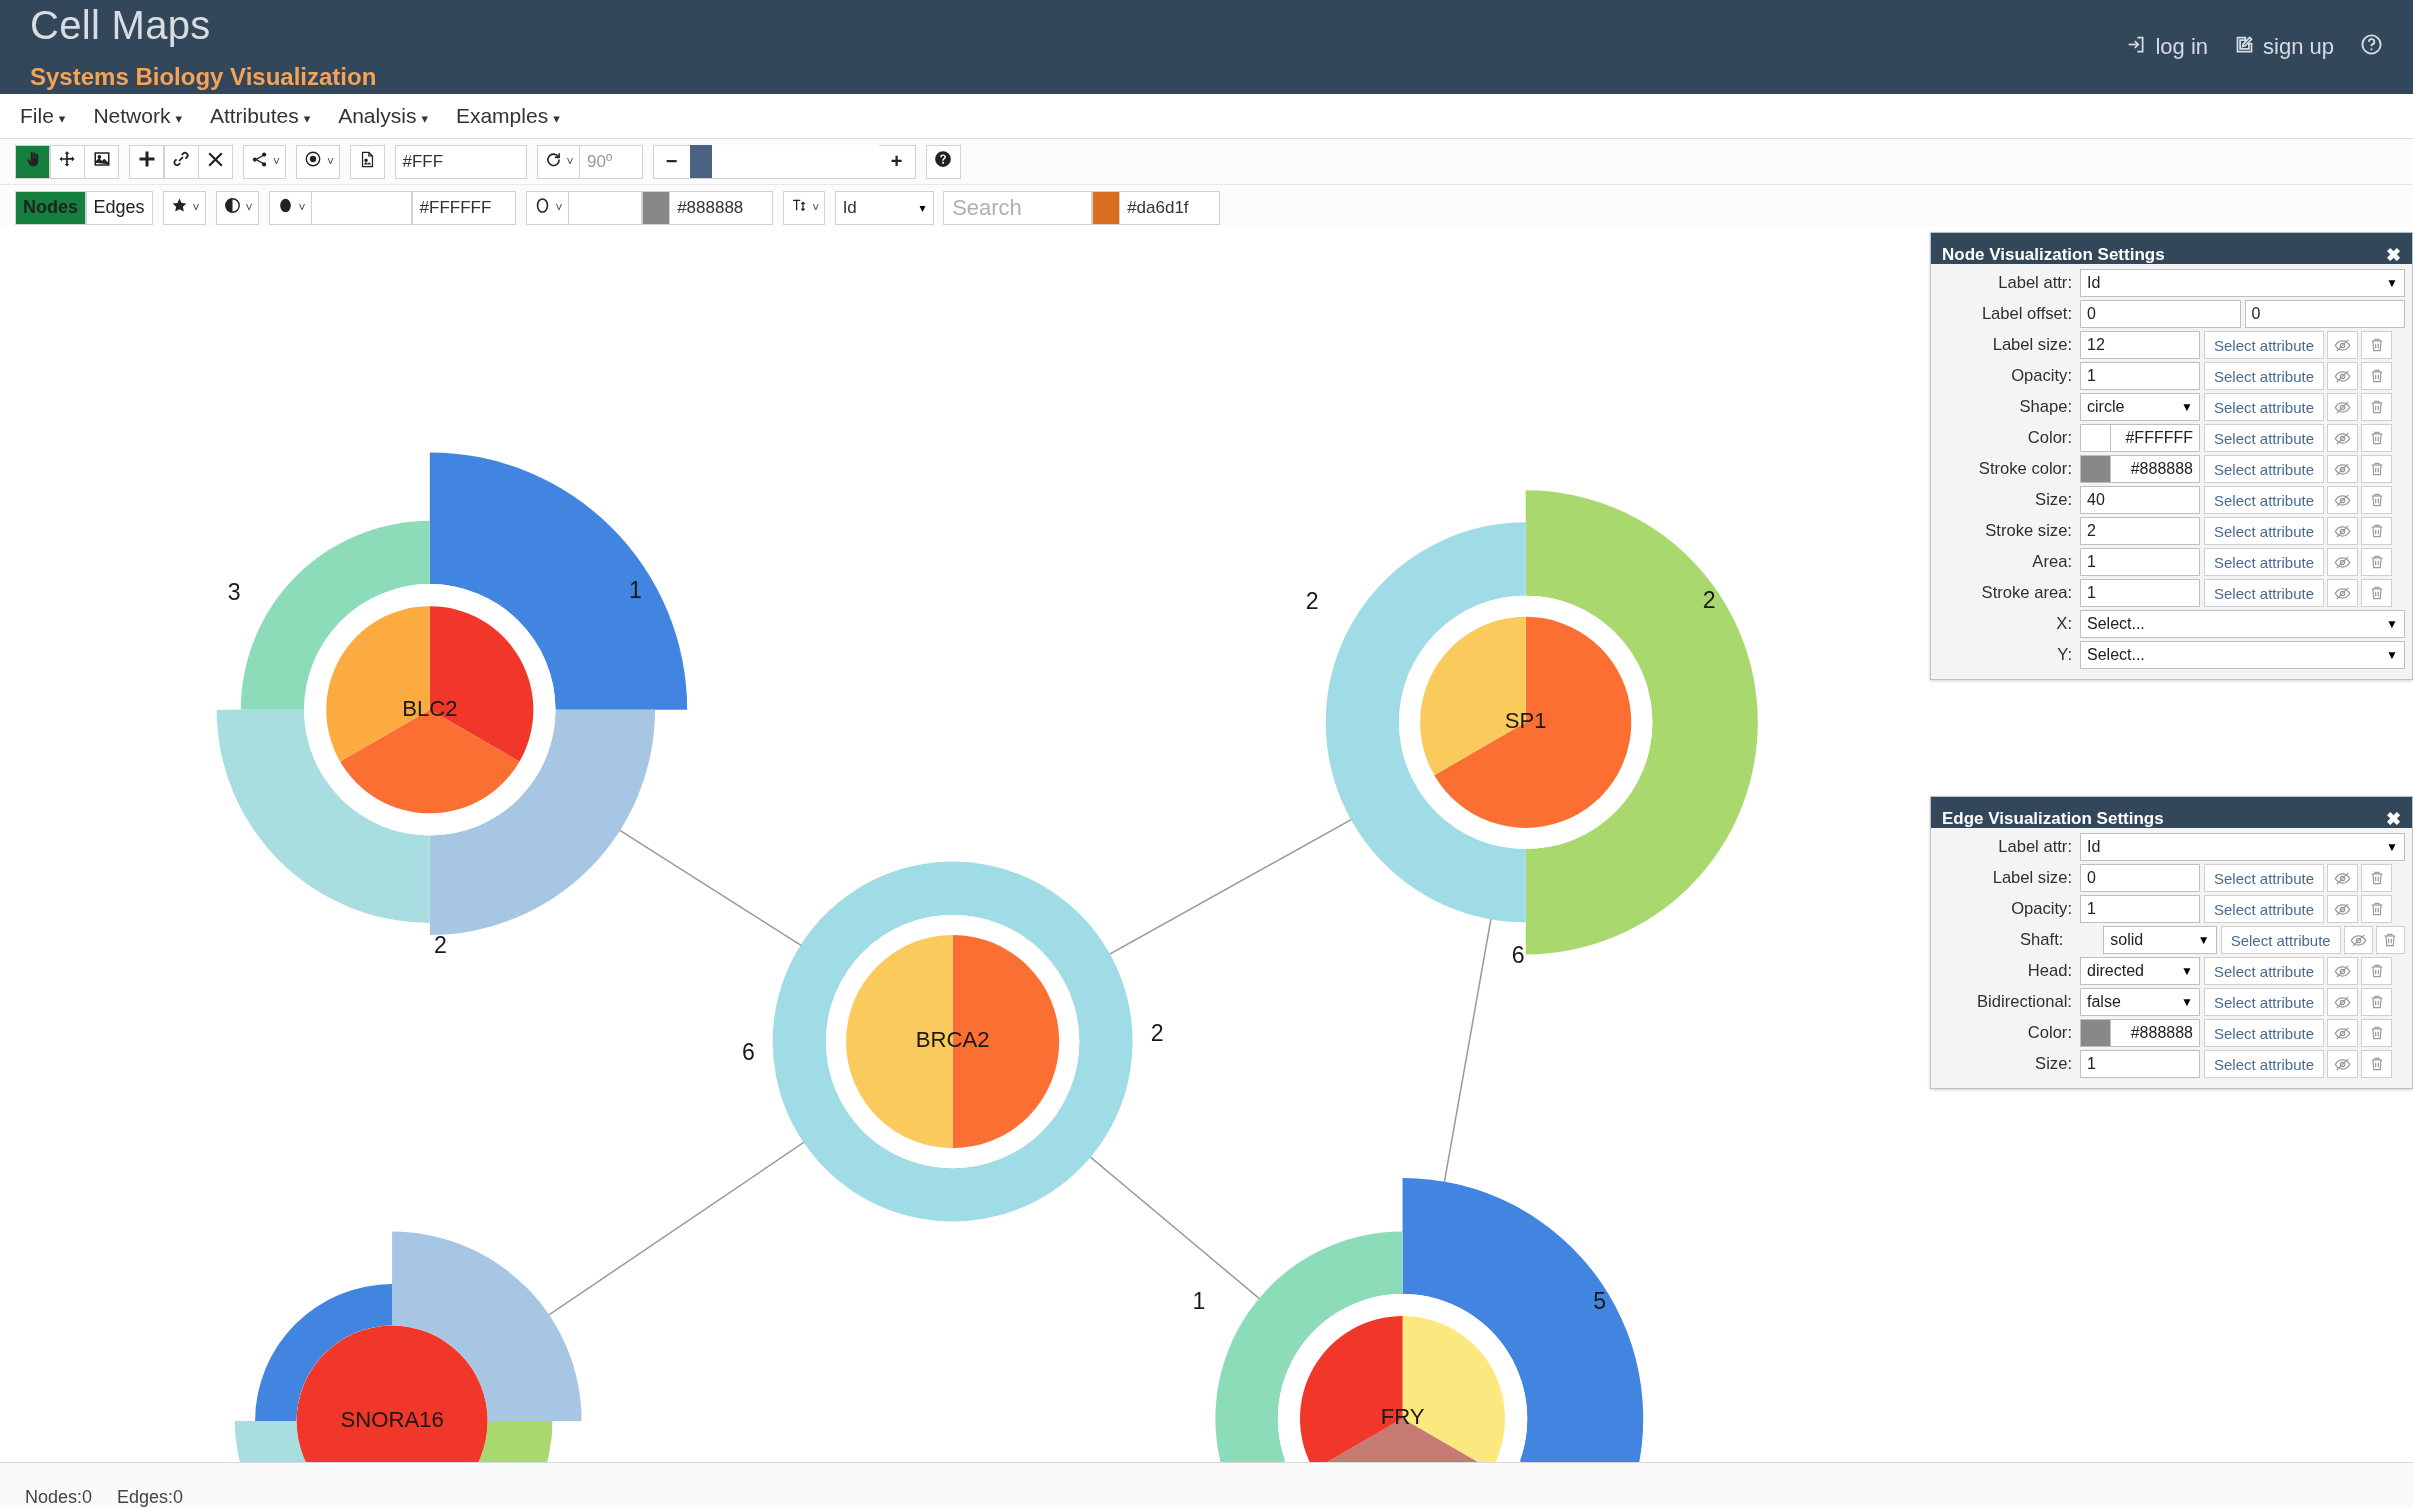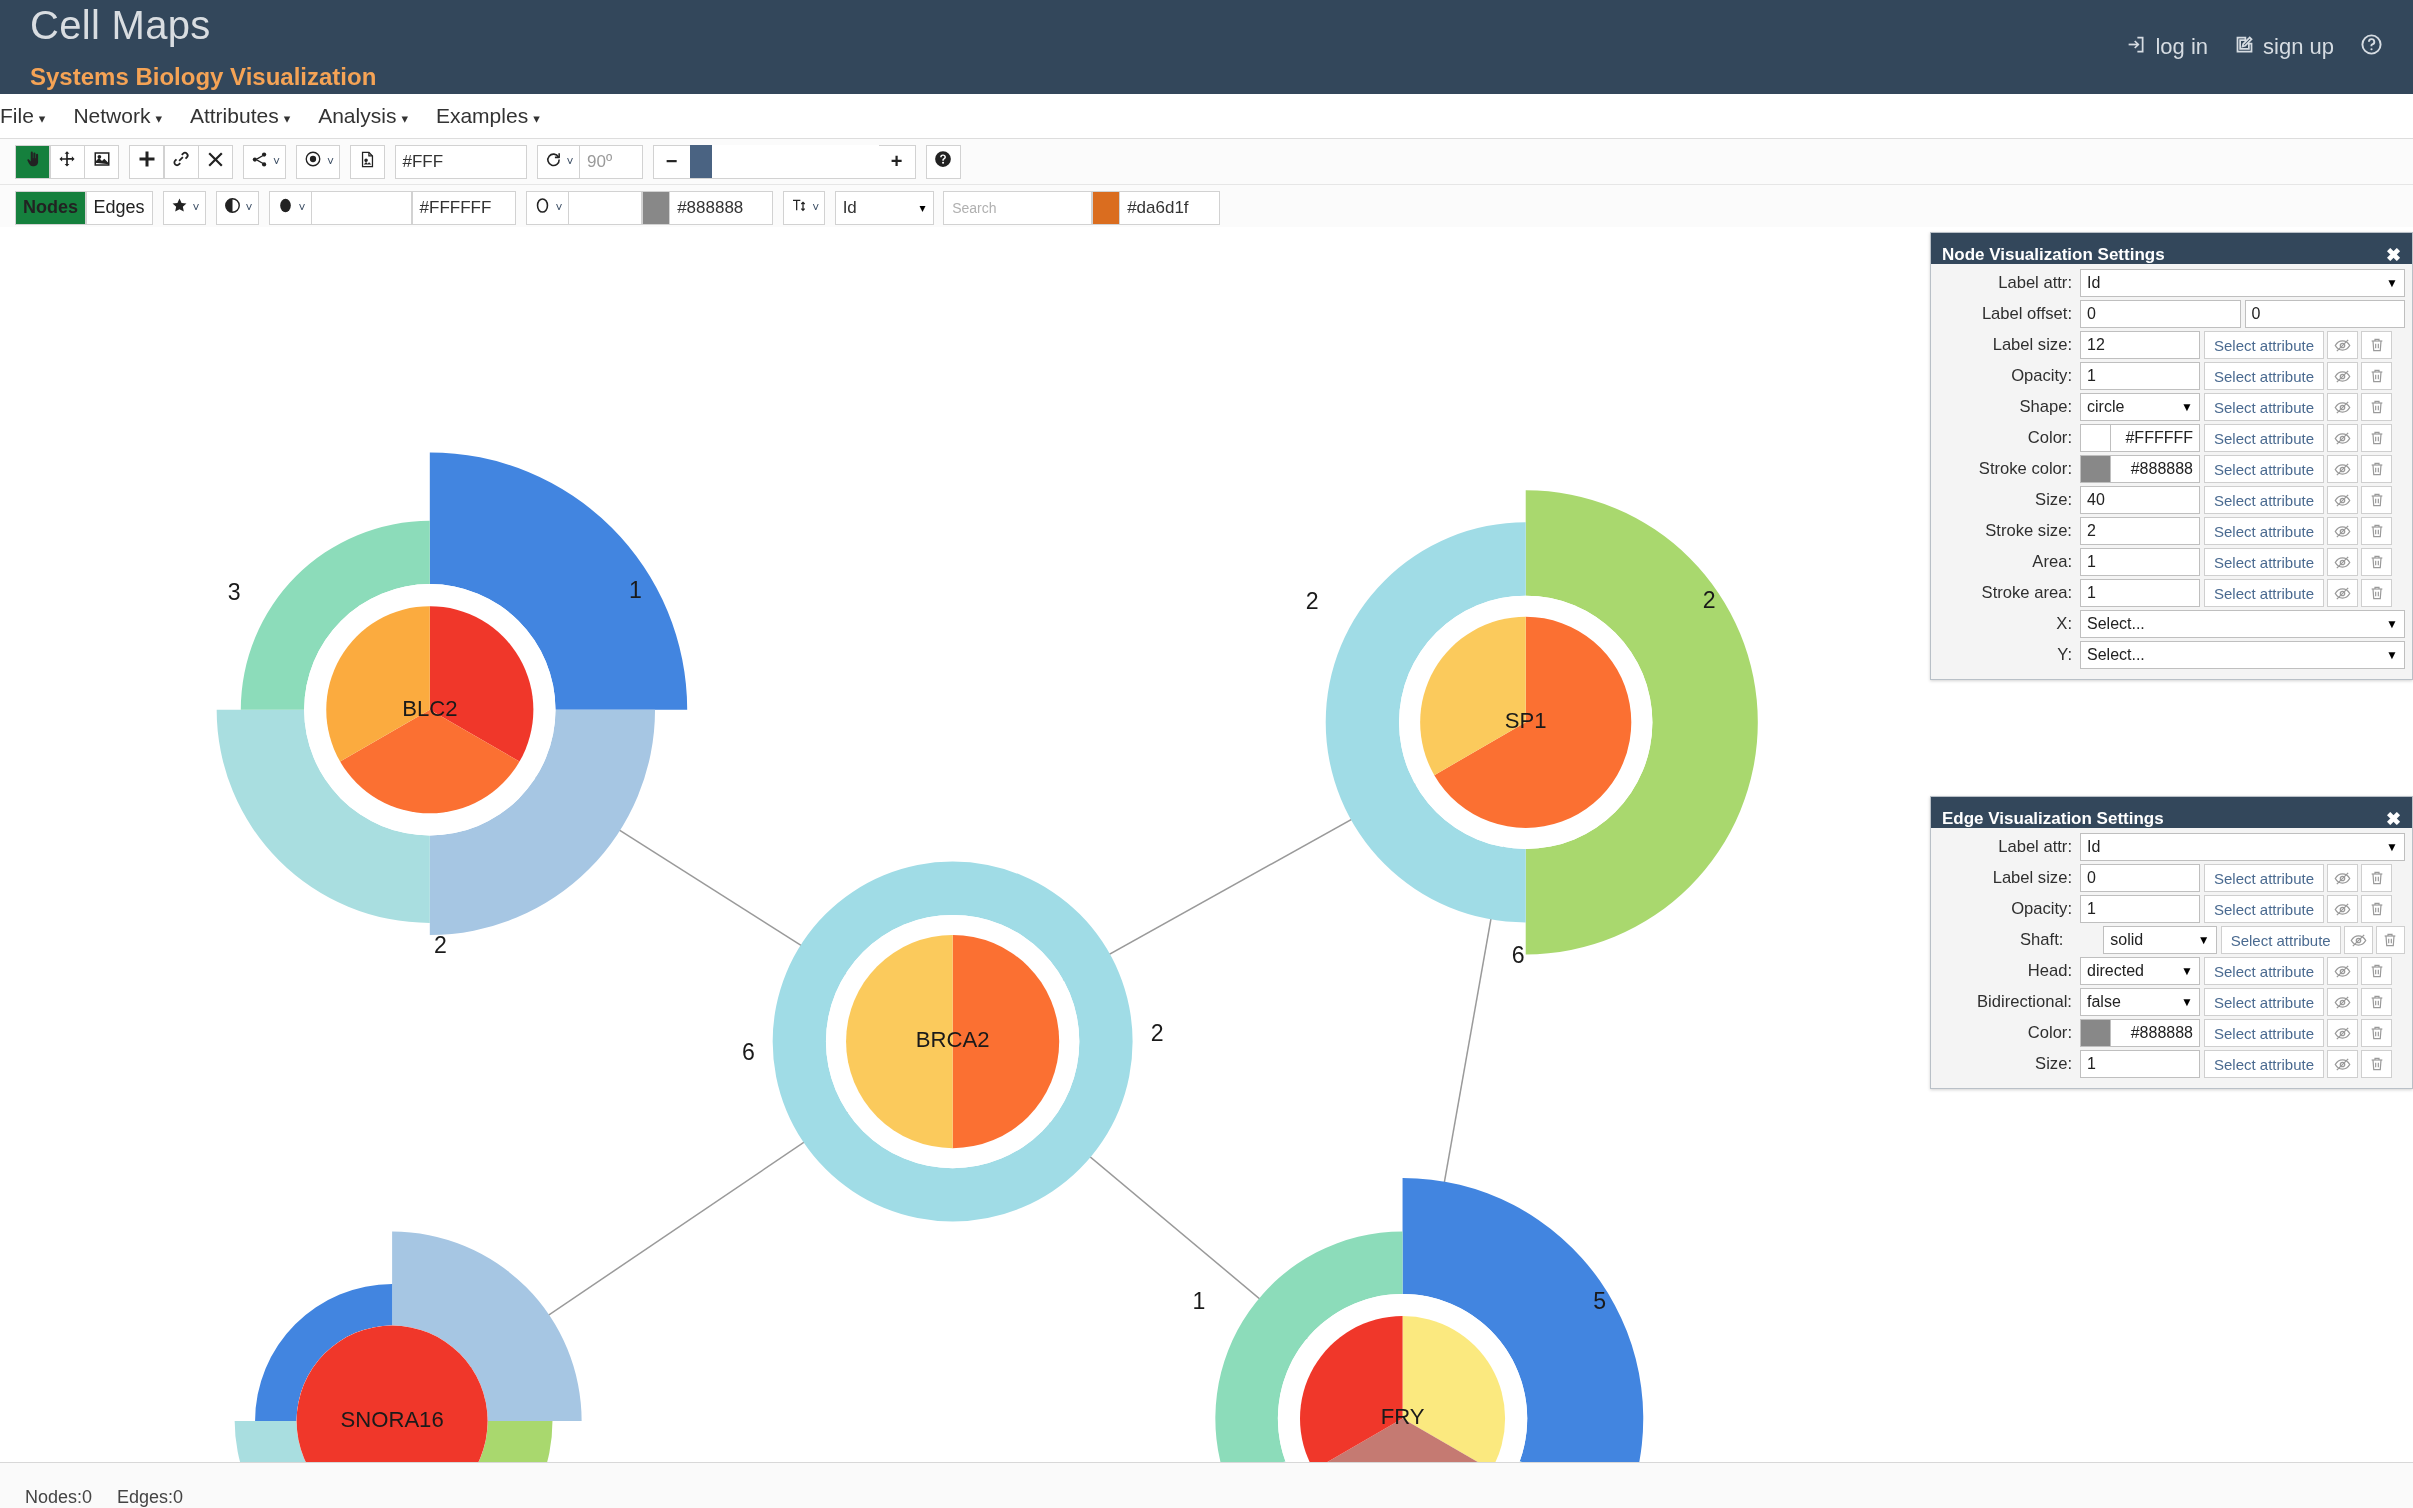--- a/index.html
+++ b/index.html
@@ -26,21 +26,21 @@
     margin-left:auto; display:flex; align-items:center; gap:26px;
     color:#cfd6dd; font-size:22px;
   }
   .hlink { display:flex; align-items:center; gap:8px; cursor:pointer; color:#d6dce2; }
   .hicon { display:inline-block; }
 
   
   #menubar {
     height:45px; background:#ffffff;
     border-bottom:0.5px solid #dddddd;
-    display:flex; align-items:center; gap:28px;
+    display:flex; align-items:center; padding-left:20px; gap:28px;
     box-shadow:0 1px 1.5px rgba(0,0,0,0.06);
   }
   .menu-item { font-size:21px; color:#333333; cursor:pointer; white-space:nowrap; }
   .caret { font-size:13px; margin-left:5px; color:#333; }
 
   
   .toolbar {
     display:flex; align-items:center;
     padding:4px 15px; gap:10px;
     background:#fbfbfb;
@@ -73,21 +73,21 @@
   }
   .slider-minus, .slider-plus {
     width:36px; height:33px; display:flex; align-items:center; justify-content:center;
     font-size:20px; font-weight:bold; color:#222; cursor:pointer;
   }
   .slider-track { width:189px; height:33px; background:#fff; position:relative; }
   .slider-fill { position:absolute; left:0; top:0; bottom:0; background:#4a6382; }
   .searchbox {
     height:34px; width:149px; border:0.5px solid #d2d2d2; background:#fff;
     margin-left:-0.5px; display:flex; align-items:center; padding:0 8px;
-    font-size:14px; color:#b0b0b0;
+    font-size:22px; color:#b0b0b0;
   }
   .selbox {
     height:34px; border:0.5px solid #d2d2d2; background:#fff; margin-left:-0.5px;
     display:flex; align-items:center; justify-content:space-between;
     padding:0 7px; font-size:17px; color:#333; min-width:96px;
   }
   .selbox .vcaret { font-size:12px; color:#000; }
 
   
   #canvas {

